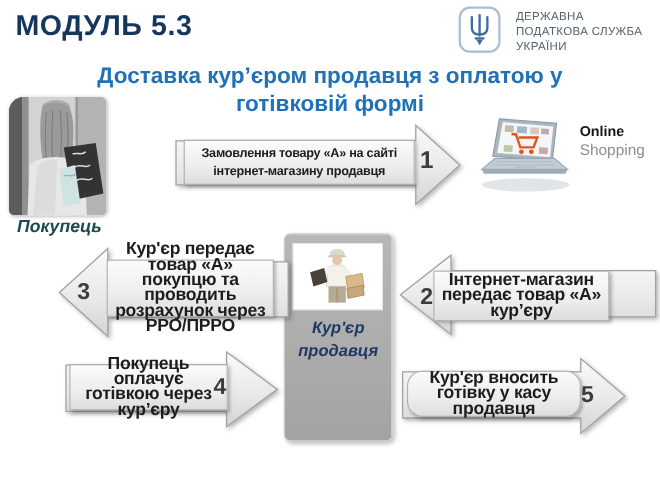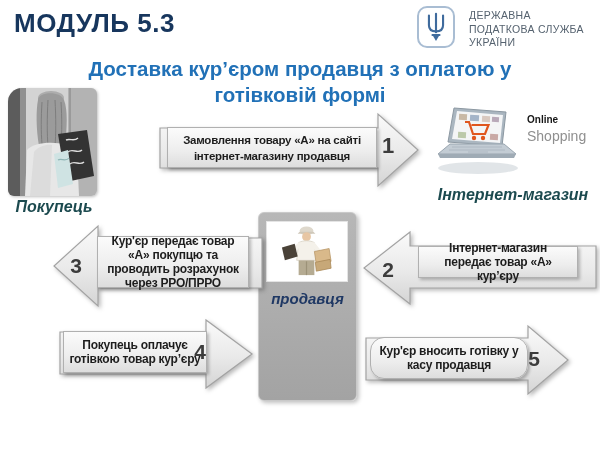--- a/index.html
+++ b/index.html
@@ -18,39 +18,39 @@
                font-size:20.5px;line-height:26px;}
 
   
   .buyer-photo{left:8px;top:88px;width:89px;height:108px;border-radius:14px 6px 6px 6px;overflow:hidden;
                box-shadow:1px 1px 3px rgba(0,0,0,.25);}
   .actor-label{font-weight:bold;font-style:italic;color:#1c4a4f;font-size:16px;text-align:center;}
   .buyer-label{left:4px;top:198px;width:100px;}
   .shop-label{left:428px;top:186px;width:170px;}
   .laptop{left:432px;top:106px;width:92px;height:72px;}
   .brand{left:527px;top:112px;line-height:16px;}
-  .brand-online{font-size:10px;font-weight:bold;color:#161616;}
+  .brand-online{font-size:13px;font-weight:bold;color:#161616;}
   .brand-shopping{font-size:14px;color:#8f8f8f;text-align:center;}
 
   
   .courier-panel{left:258px;top:212px;width:99px;height:189px;border-radius:6px;
                  background:linear-gradient(180deg,#b7b7b7,#a3a3a3);
                  border:1px solid #c9c9c9;box-shadow:2px 2px 4px rgba(0,0,0,.25);box-sizing:border-box;}
   .courier-photo{left:266px;top:221px;width:82px;height:61px;background:#fff;border:1px solid #e4e4e4;
                  box-sizing:border-box;}
   .courier-label{left:258px;top:288px;width:99px;text-align:center;font-size:15px;line-height:21px;
                  font-weight:bold;font-style:italic;color:#1f3864;}
 
   
   .arrow-svg{overflow:visible;}
   .arrow-svg polygon{stroke:#a3a3a3;stroke-width:1.2;filter:drop-shadow(2px 2px 2px rgba(0,0,0,.28));}
   .step-box{background:linear-gradient(180deg,#fbfbfb 0%,#ededed 60%,#dddddd 100%);
             border:1px solid #b0b0b0;box-shadow:2px 2px 3px rgba(0,0,0,.25);
             display:flex;align-items:center;justify-content:center;text-align:center;
-            font-size:12px;font-weight:600;color:#1d1d1d;letter-spacing:-0.25px;line-height:14px;
+            font-size:16px;font-weight:600;color:#1d1d1d;letter-spacing:-0.25px;line-height:14px;
             box-sizing:border-box;padding:3px 5px;}
   .step-box.big{font-size:11.5px;line-height:16px;}
   .step-number{font-size:21px;font-weight:bold;color:#3c3c3c;width:28px;text-align:center;}
 </style>
 </head>
 <body>
 
 <div id="slide">
 
   <div class="abs module-title">МОДУЛЬ 5.3</div>
@@ -130,40 +130,40 @@
         <line x1="17" y1="44" x2="73" y2="44"></line>
         <line x1="36" y1="46" x2="56" y2="46"></line>
       </g>
       <polygon points="6,48 84,48 82,52 8,52" fill="#9fabb5"></polygon>
     </svg>
   </div>
   <div class="abs brand">
     <div class="brand-online">Online</div>
     <div class="brand-shopping">Shopping</div>
   </div>
-  <div class="abs actor-label shop-label">Інтернет-магазин</div>
 
   <div class="abs courier-panel"></div>
   <div class="abs courier-photo">
     <svg width="80" height="59" viewBox="0 0 81 60">
       <rect x="0" y="0" width="81" height="60" fill="#ffffff"></rect>
       <ellipse cx="40" cy="9" rx="7" ry="4.5" fill="#ded8cc"></ellipse>
       <path d="M33 10 h14 l2 2 h-18 Z" fill="#cfc8ba"></path>
       <circle cx="40" cy="15" r="4.5" fill="#e7c6a4"></circle>
       <path d="M32 21 C36 18.5 44 18.5 48 21 L50 39 L30 39 Z" fill="#f4f1ea" stroke="#d8d2c6" stroke-width="0.8"></path>
       <path d="M33 23 L24 31" stroke="#f4f1ea" stroke-width="4.5" stroke-linecap="round"></path>
       <path d="M47 23 L55 33" stroke="#f4f1ea" stroke-width="4.5" stroke-linecap="round"></path>
       <polygon points="15,26 28,22 31,35 18,39" fill="#4a4238"></polygon>
       <polygon points="48,30 63,27 65,40 50,43" fill="#d9b98a" stroke="#b99868" stroke-width="0.8"></polygon>
       <polygon points="49,41 64,38 65,47 50,50" fill="#c7a878" stroke="#a98858" stroke-width="0.8"></polygon>
       <rect x="32" y="39" width="16" height="15" fill="#b5ab92"></rect>
       <line x1="40" y1="40" x2="40" y2="54" stroke="#9c9278" stroke-width="1.2"></line>
     </svg>
   </div>
   <div class="abs courier-label">
+    <div>Кур'єр</div>
     <div>продавця</div>
   </div>
 
   <svg class="abs arrow-svg" style="left:156px;top:108px;" width="266" height="84" viewBox="0 0 266 84">
     <defs>
         <linearGradient id="g1" x1="0" y1="0" x2="0" y2="1">
       <stop offset="0" stop-color="#fafafa"></stop>
           <stop offset=".55" stop-color="#e9e9e9"></stop>
           <stop offset="1" stop-color="#d4d4d4"></stop>
     </linearGradient>
@@ -176,21 +176,21 @@
   <svg class="abs arrow-svg" style="left:360px;top:226px;" width="240" height="82" viewBox="0 0 240 82">
     <defs>
         <linearGradient id="g2" x1="0" y1="0" x2="0" y2="1">
       <stop offset="0" stop-color="#fafafa"></stop>
           <stop offset=".55" stop-color="#e9e9e9"></stop>
           <stop offset="1" stop-color="#d4d4d4"></stop>
     </linearGradient>
       </defs>
     <polygon points="236,20 50,20 50,6 4,42 50,78 50,62 236,62" fill="url(#g2)"></polygon>
   </svg>
-  <div class="abs step-box" style="left:418px;top:246px;width:160px;height:32px;">Інтернет-магазин передає товар «А» кур’єру</div>
+  <div class="abs step-box" style="left:394px;top:246px;width:160px;height:46px;">Інтернет-магазин передає товар «А» кур’єру</div>
   <div class="abs step-number" style="left:374px;top:258px;">2</div>
 
   <svg class="abs arrow-svg" style="left:50px;top:220px;" width="216" height="88" viewBox="0 0 216 88">
     <defs>
         <linearGradient id="g3" x1="0" y1="0" x2="0" y2="1">
       <stop offset="0" stop-color="#fafafa"></stop>
           <stop offset=".55" stop-color="#e9e9e9"></stop>
           <stop offset="1" stop-color="#d4d4d4"></stop>
     </linearGradient>
       </defs>
@@ -202,21 +202,21 @@
   <svg class="abs arrow-svg" style="left:56px;top:316px;" width="200" height="76" viewBox="0 0 200 76">
     <defs>
         <linearGradient id="g4" x1="0" y1="0" x2="0" y2="1">
       <stop offset="0" stop-color="#fafafa"></stop>
           <stop offset=".55" stop-color="#e9e9e9"></stop>
           <stop offset="1" stop-color="#d4d4d4"></stop>
     </linearGradient>
       </defs>
     <polygon points="4,16 150,16 150,4 196,38 150,72 150,58 4,58" fill="url(#g4)"></polygon>
   </svg>
-  <div class="abs step-box" style="left:63px;top:331px;width:144px;height:42px;">Покупець оплачує готівкою товар кур’єру</div>
+  <div class="abs step-box" style="left:63px;top:331px;width:144px;height:42px;">Покупець оплачує готівкою через кур’єру</div>
   <div class="abs step-number" style="left:186px;top:340px;">4</div>
 
   <svg class="abs arrow-svg" style="left:362px;top:324px;" width="210" height="74" viewBox="0 0 210 74">
     <defs>
         <linearGradient id="g5" x1="0" y1="0" x2="0" y2="1">
       <stop offset="0" stop-color="#fafafa"></stop>
           <stop offset=".55" stop-color="#e9e9e9"></stop>
           <stop offset="1" stop-color="#d4d4d4"></stop>
     </linearGradient>
       </defs>

